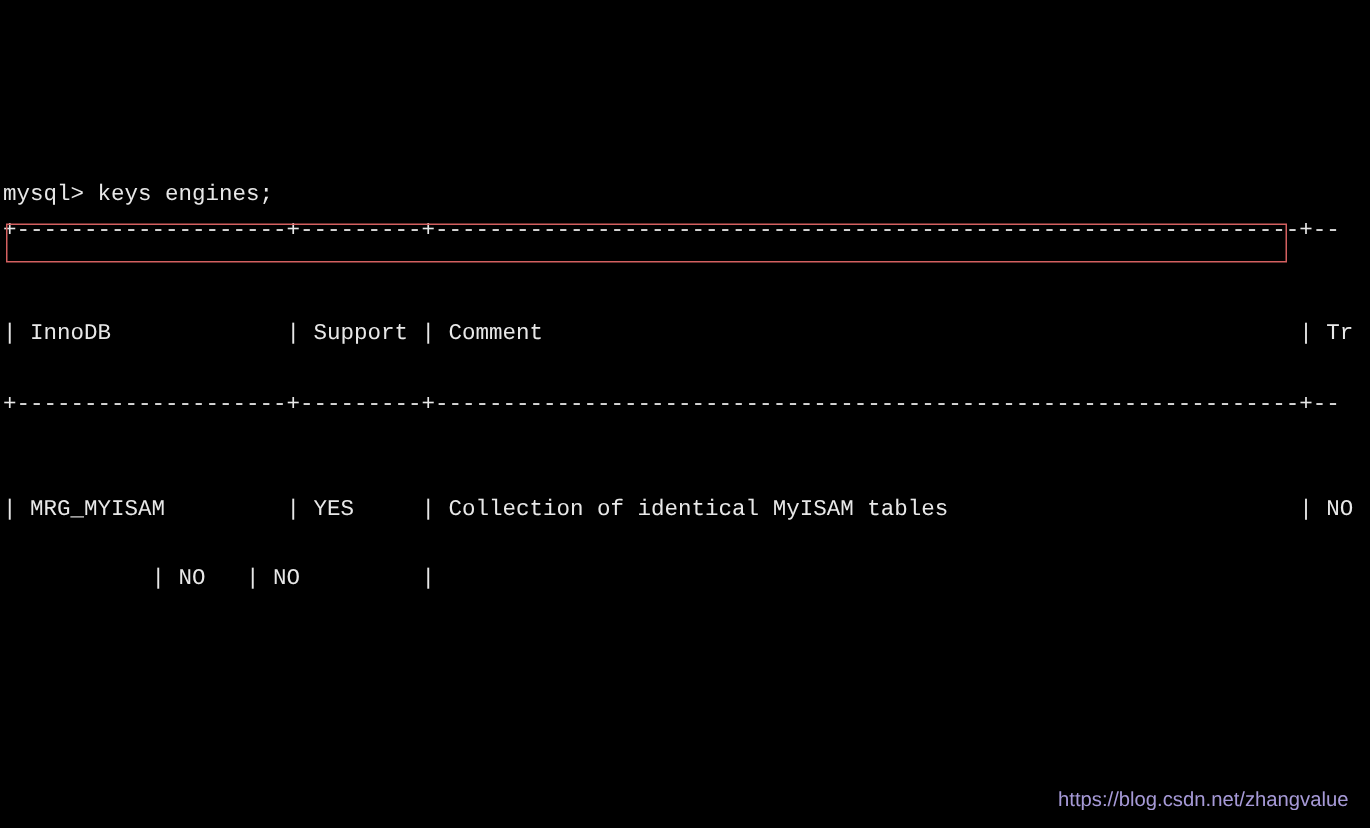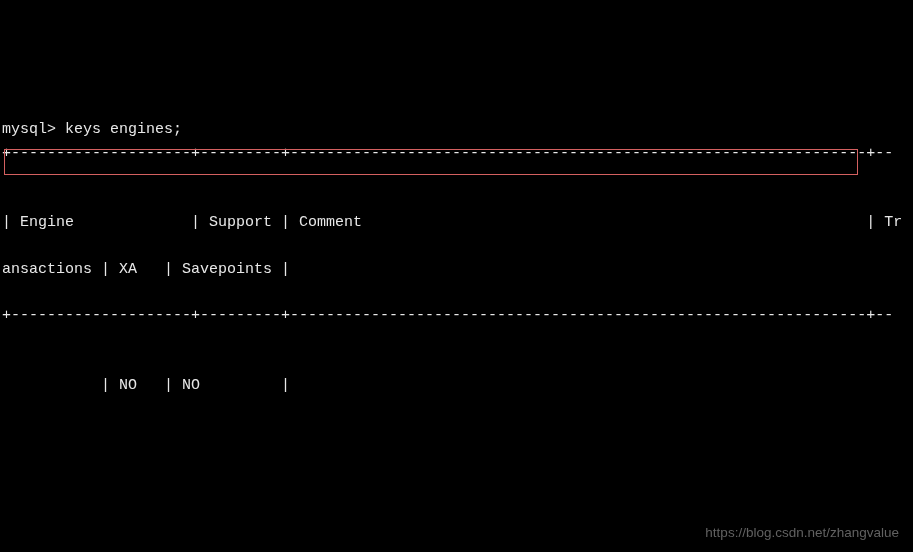--- a/index.html
+++ b/index.html
@@ -24,39 +24,39 @@
     left: 4px;
     top: 149px;
     width: 854px;
     height: 26px;
     pointer-events: none;
   }
   .watermark {
     position: absolute;
     right: 14px;
     bottom: 8px;
-    color: #737373;
+    color: #c4b5fd;
     opacity: 0.85;
     font-size: 13.5px;
     font-family: Arial, sans-serif;
   }
 </style>
 </head>
 <body>
 
 
 
 <div class="terminal">
 <span>mysql&gt; </span><span>keys engines;</span>
 <div>+--------------------+---------+----------------------------------------------------------------+--</div>
 <div></div>
-<div>| Engine             | Support | Comment                                                        | Tr</div>
-<div>ansactions | XA   | Savepoints |</div>
+<div>| InnoDB             | Support | Comment                                                        | Tr</div>
 <div>+--------------------+---------+----------------------------------------------------------------+--</div>
 <div></div>
+<div>| MRG_MYISAM         | YES     | Collection of identical MyISAM tables                          | NO</div>
 <div>           | NO   | NO         |</div>
 
 
 
 
 
 
 
 
 

